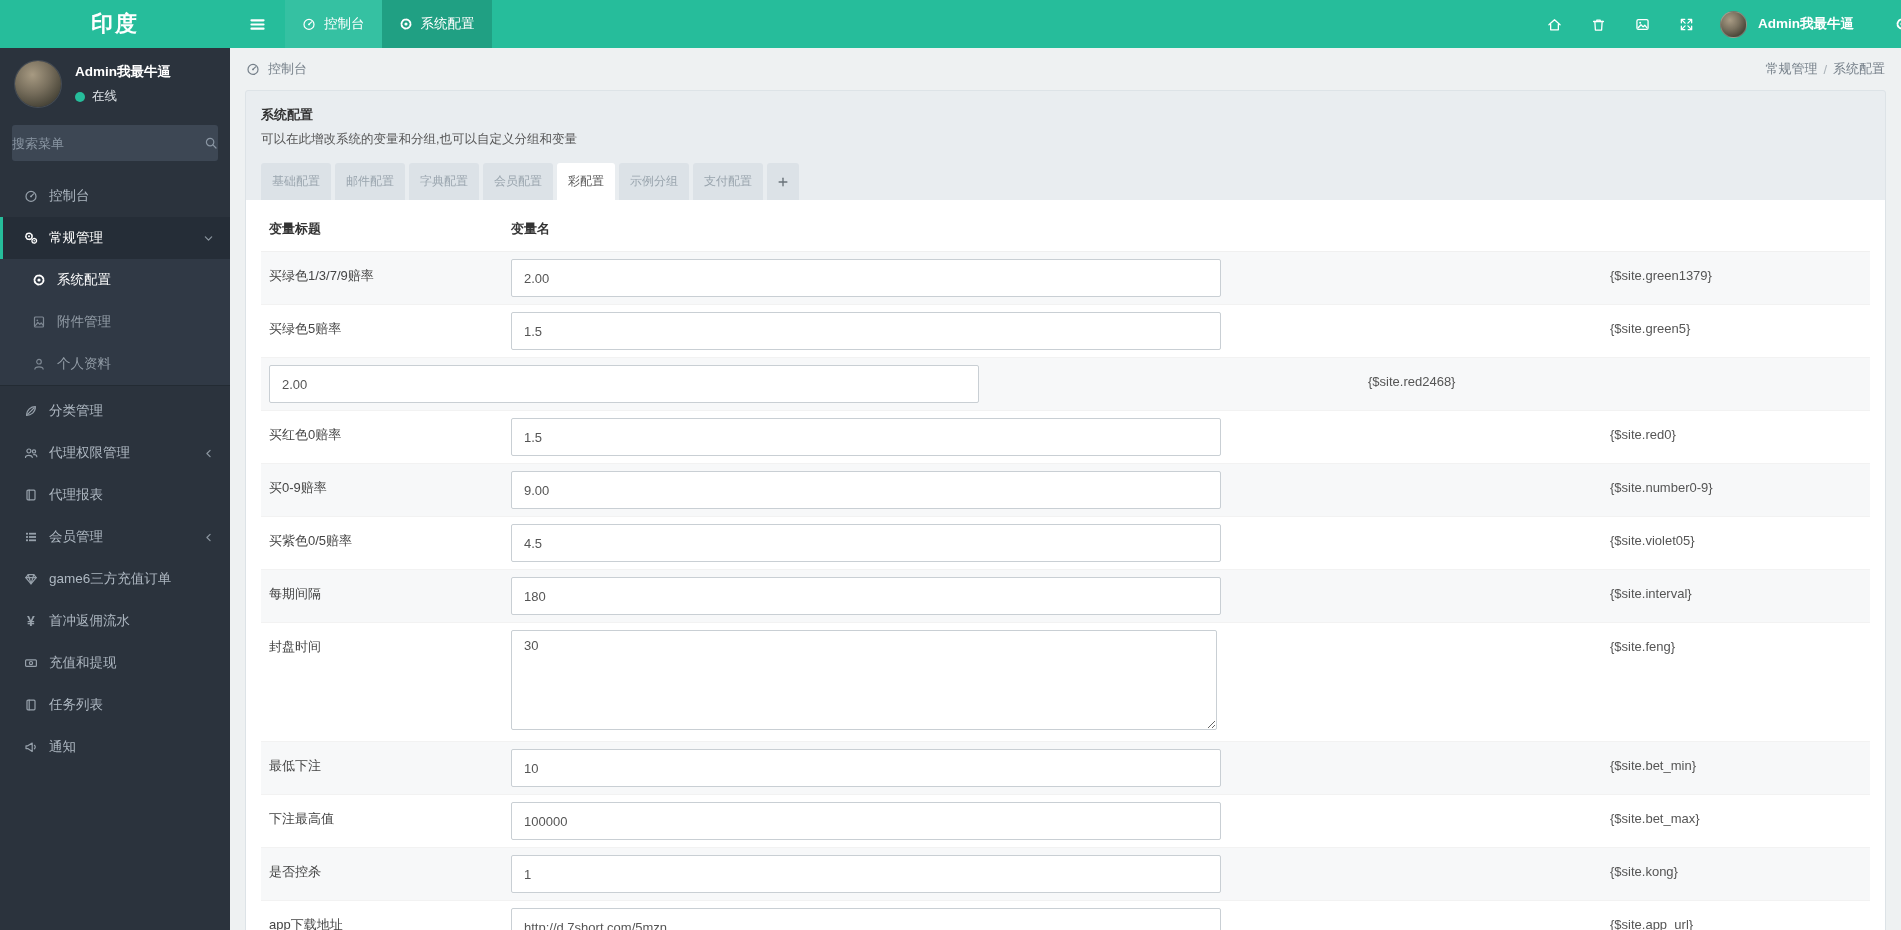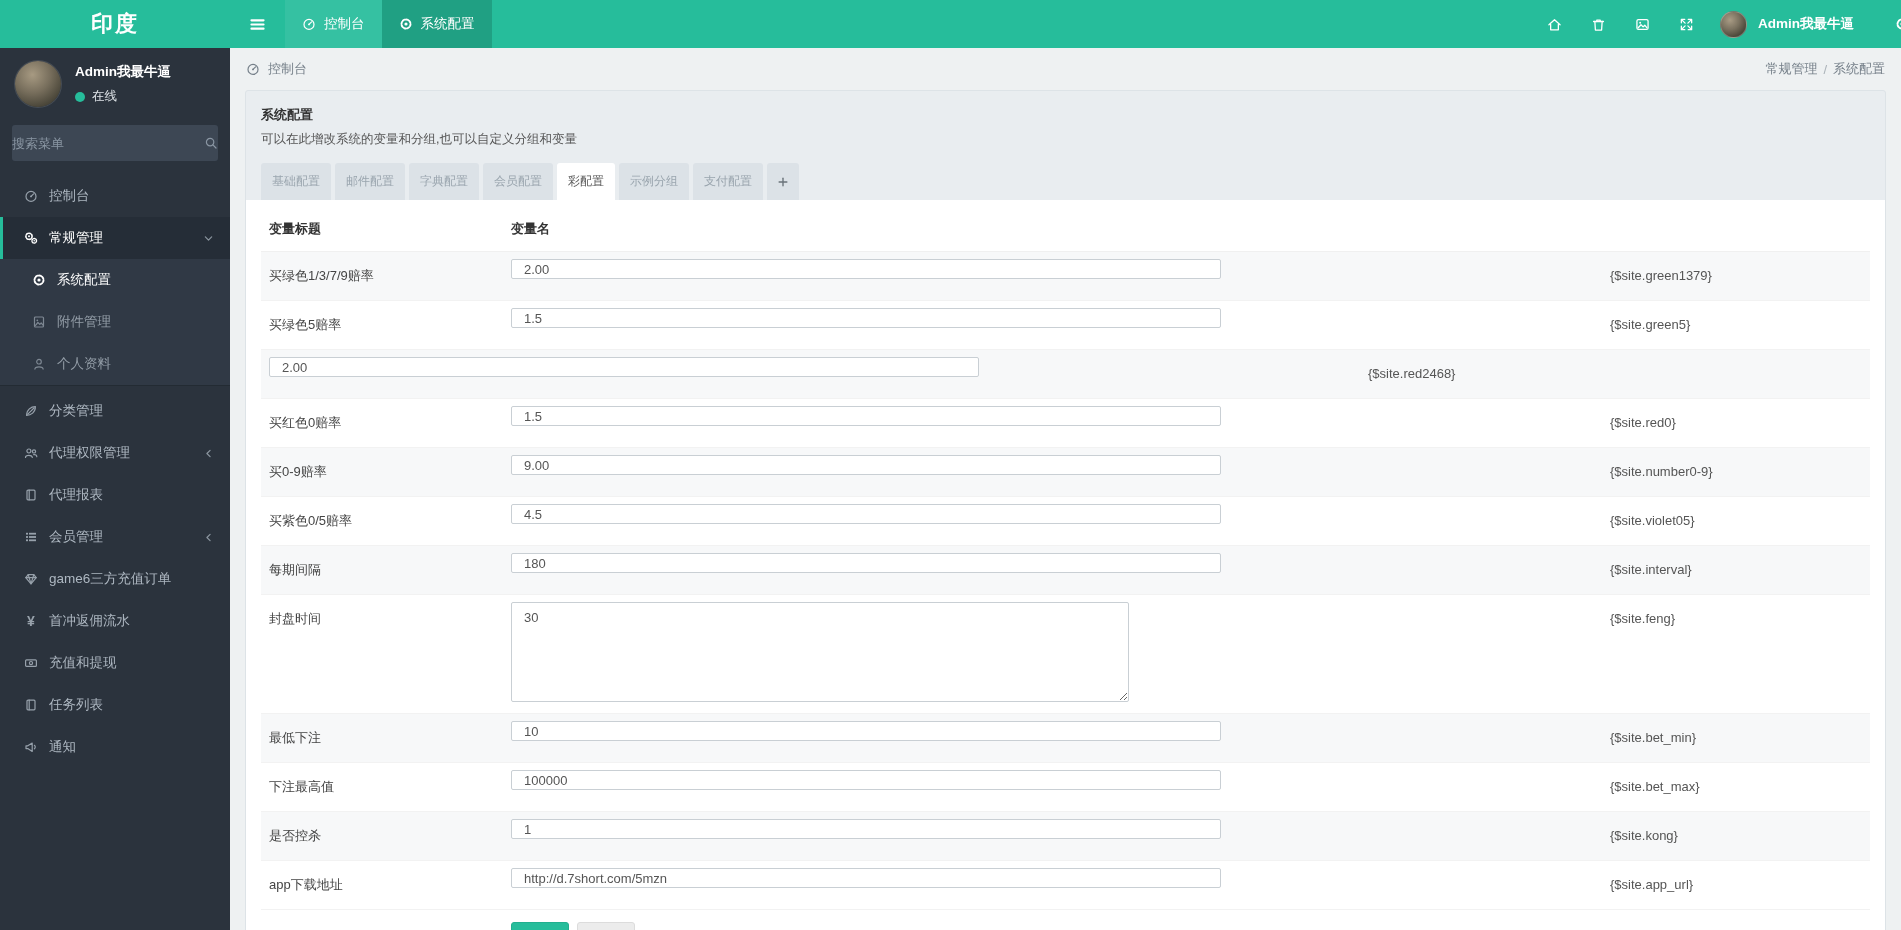--- a/index.html
+++ b/index.html
@@ -77,23 +77,23 @@
   .panel-body { background:#fff; padding:0 15px; border-radius:0 0 3px 3px; }
   .thead { display:flex; padding:20px 8px 13px; font-size:13px; font-weight:bold; color:#333;
     border-bottom:1px solid #F0F0F0; }
   .c1 { width:242px; flex:none; }
   .c2 { width:1099px; flex:none; }
   .c3 { flex:1; }
   .trow { display:flex; align-items:flex-start; padding:7px 8px; border-bottom:1px solid #F2F2F2; }
   .trow.striped { background:#F7F8F9; }
   .trow .c1 { font-size:13px; color:#444; line-height:34px; }
   .trow .c3 { font-size:13px; color:#555; line-height:34px; }
-  .val-input { width:710px; height:20px; border:1px solid #C9CFD4; border-radius:2px;
+  .val-input { width:710px; height:38px; border:1px solid #C9CFD4; border-radius:2px;
     padding:0 12px; font-size:13px; color:#555; font-family:inherit; outline:none; background:#fff; }
-  .val-textarea { width:618px; height:100px; border:1px solid #C9CFD4; border-radius:2px;
+  .val-textarea { width:706px; height:100px; border:1px solid #C9CFD4; border-radius:2px;
     padding:7px 12px; font-size:13px; color:#555; font-family:inherit; outline:none; background:#fff; }
   .btn-row { display:flex; gap:8px; padding:12px 8px 20px; margin-left:242px; }
   .btn { height:34px; padding:0 15px; font-size:13px; border-radius:3px; cursor:pointer; font-family:inherit; }
   .btn-ok { background:#26BD9B; border:1px solid #22AF8F; color:#fff; }
   .btn-reset { background:#ECECEC; border:1px solid #DCDCDC; color:#444; }
 
   svg { display:block; }
 </style>
 </head>
 <body>

